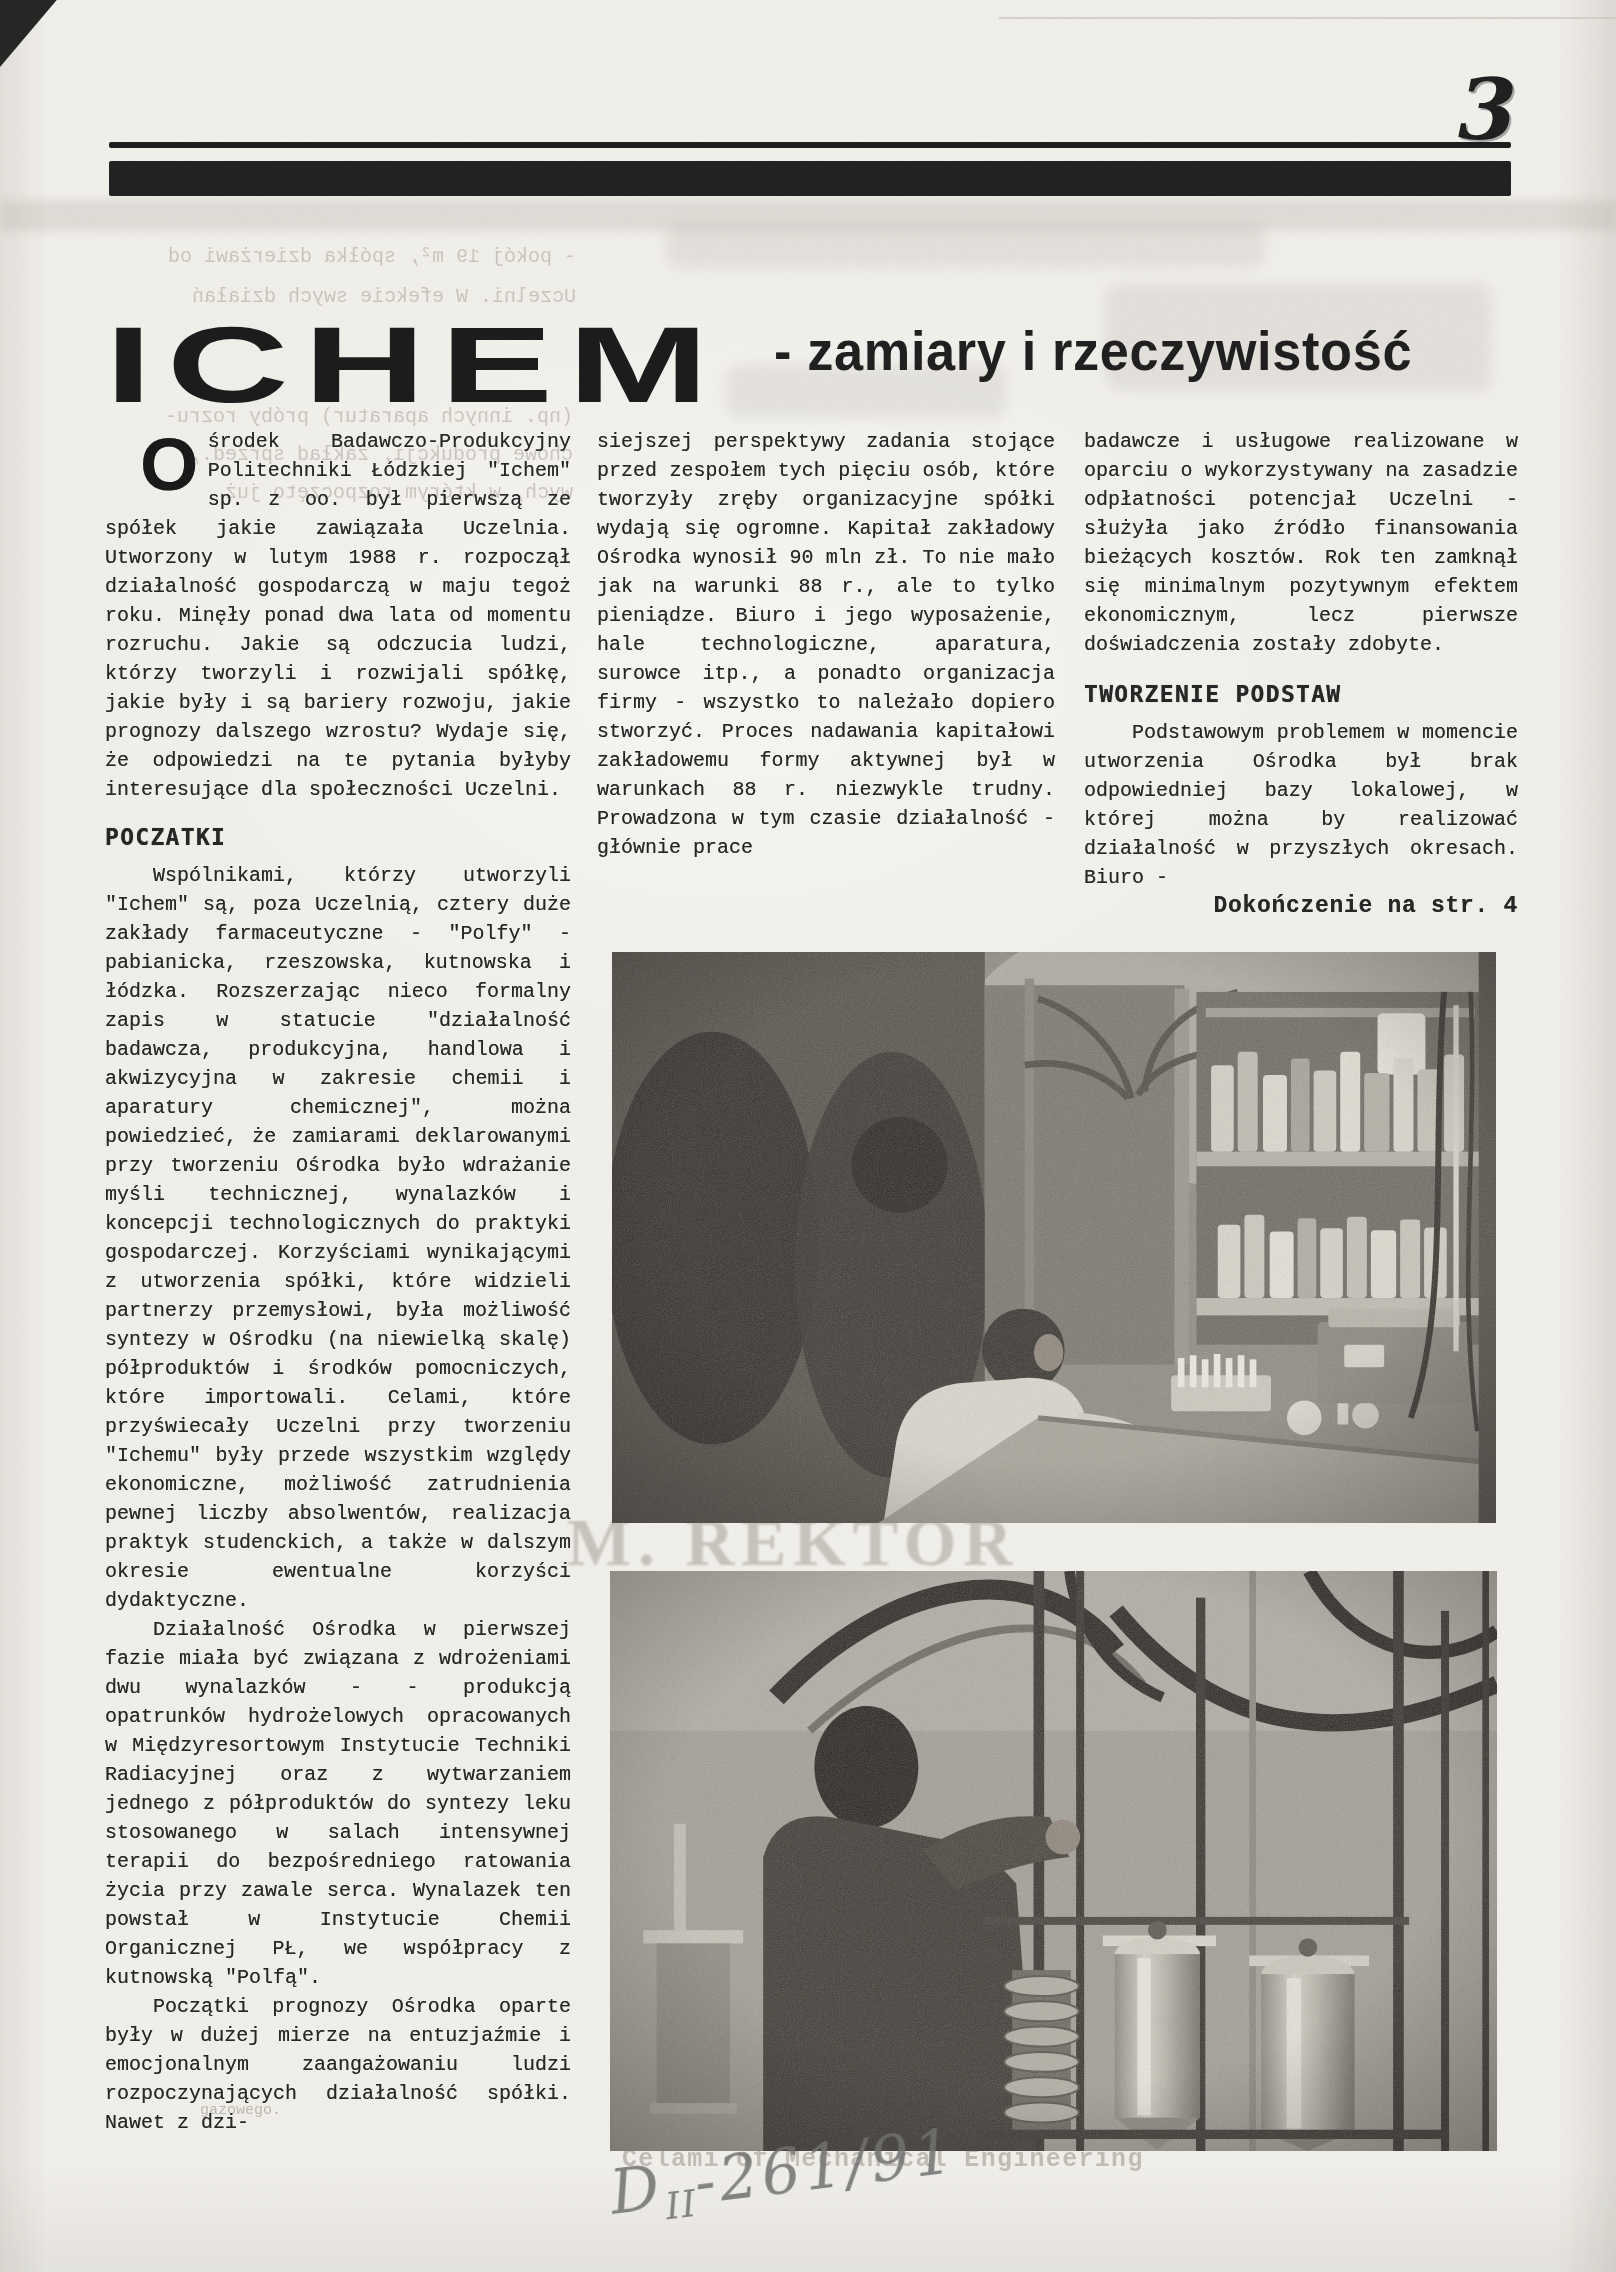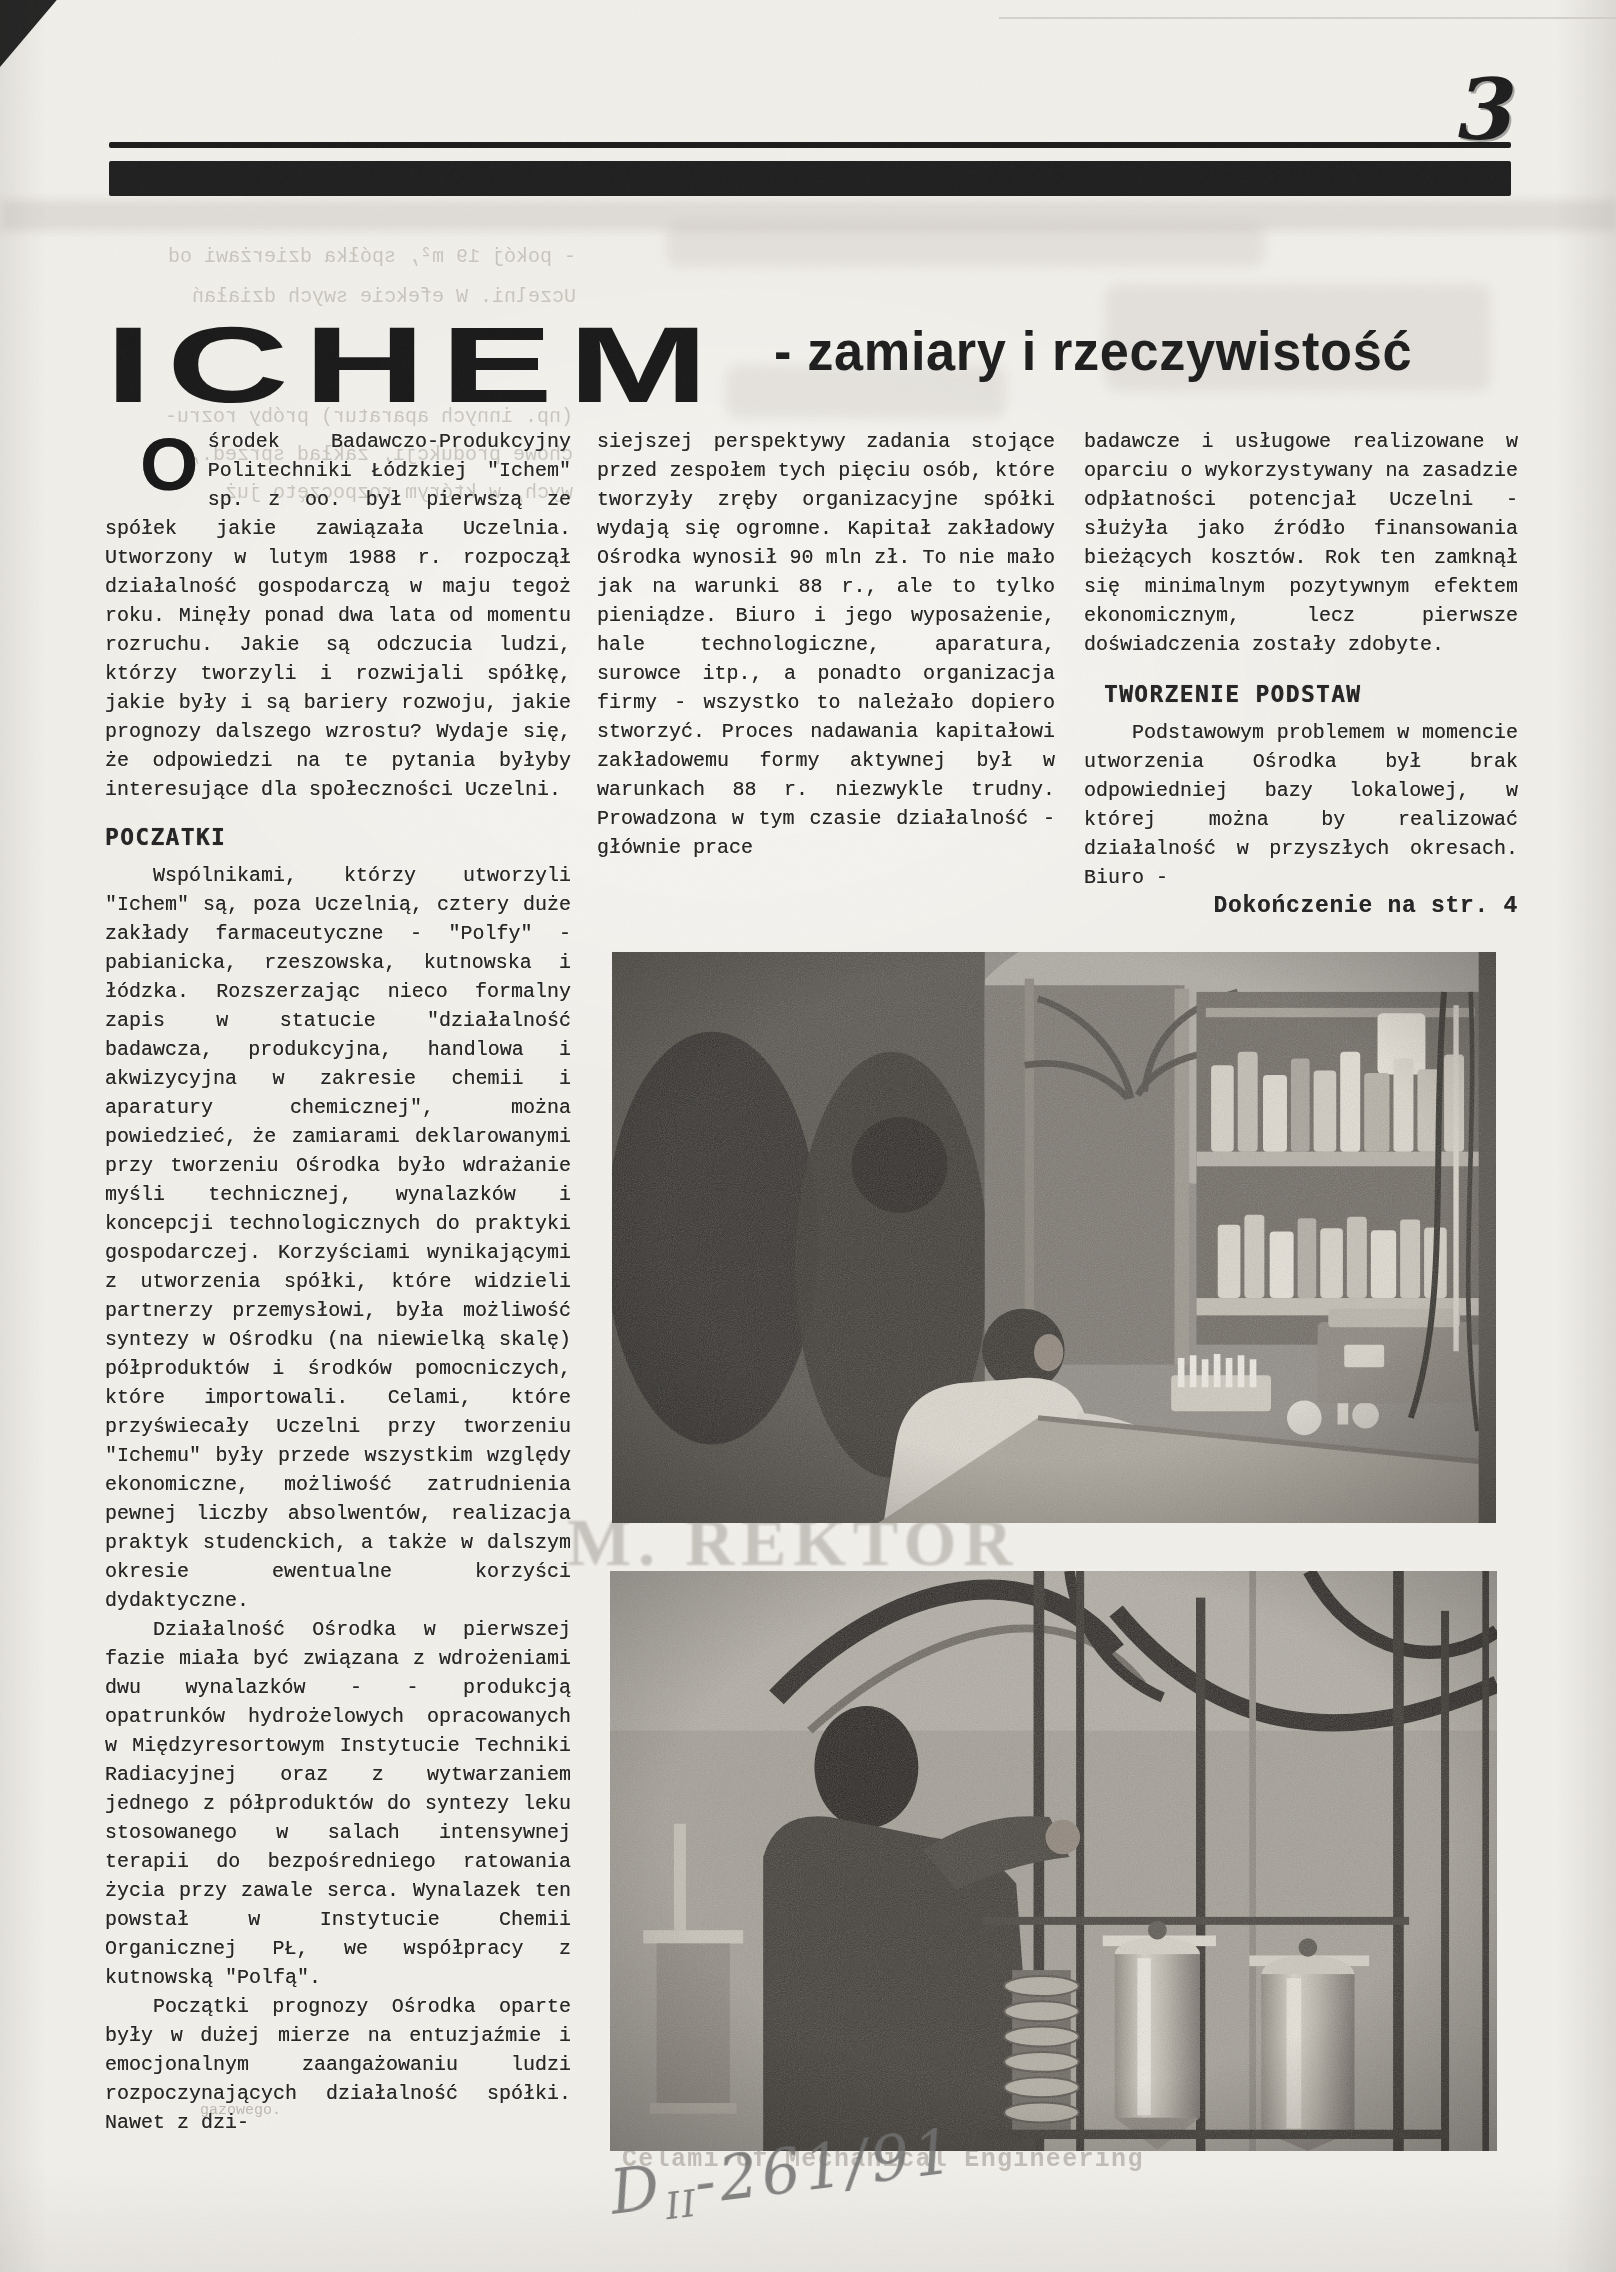--- a/index.html
+++ b/index.html
@@ -43,21 +43,21 @@
   .col{z-index:3;font-size:20px;line-height:29px;text-align:justify;color:#232323;
     text-shadow:0 0 0.4px rgba(20,20,20,.55);}
   .col1{left:105px;top:427px;width:466px;}
   .col2{left:597px;top:427px;width:458px;}
   .col3{left:1084px;top:427px;width:434px;}
   .col p{margin:0;}
   .indent{text-indent:4ch;}
   .sec-heading{font-family:"DejaVu Sans Mono","Liberation Mono",monospace;font-weight:700;
     font-size:23px;letter-spacing:1.3px;margin:18.6px 0 9.3px 0;text-align:left;
     text-shadow:0 0 0.7px rgba(20,20,20,.8);}
-  .col3 .sec-heading{margin-top:21px;margin-left:20px;}
+  .col3 .sec-heading{margin-top:21px;}
   .dropcap{float:left;font-family:"Liberation Sans","DejaVu Sans",sans-serif;font-weight:700;
     font-size:75px;line-height:.82;margin:6.7px 9.3px 0 35px;color:#161616;}
   .continuation{margin-top:0;text-align:right;font-weight:700;font-size:23px;letter-spacing:0.7px;}
 
   
   .photo{z-index:2;display:block;}
   .photo1{left:612px;top:952px;width:884px;height:571px;}
   .photo2{left:610px;top:1571px;width:887px;height:580px;}
 
   

